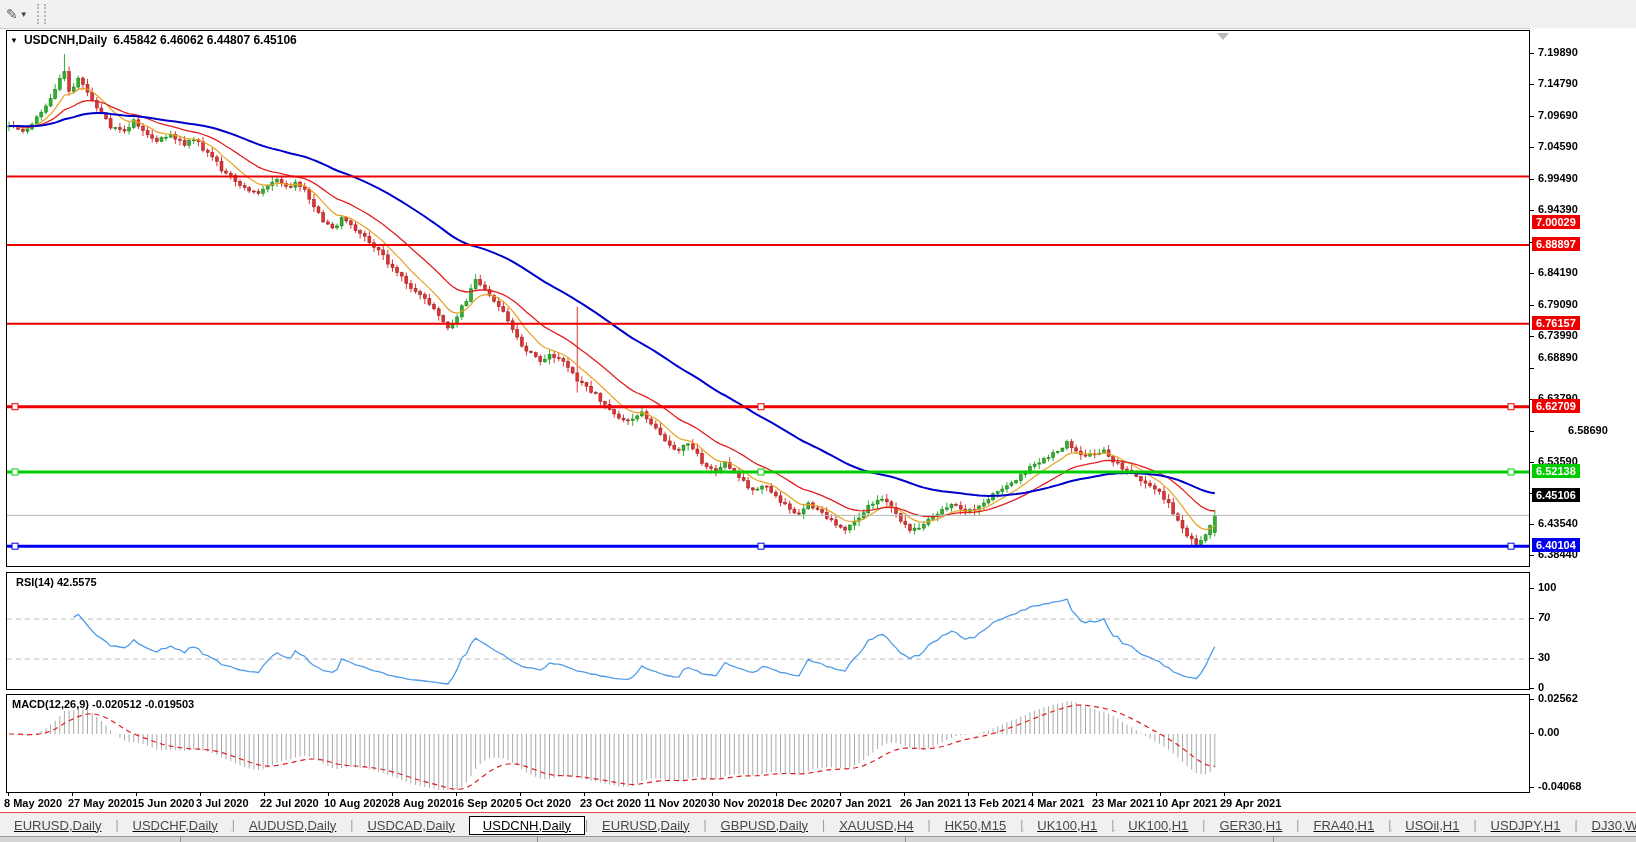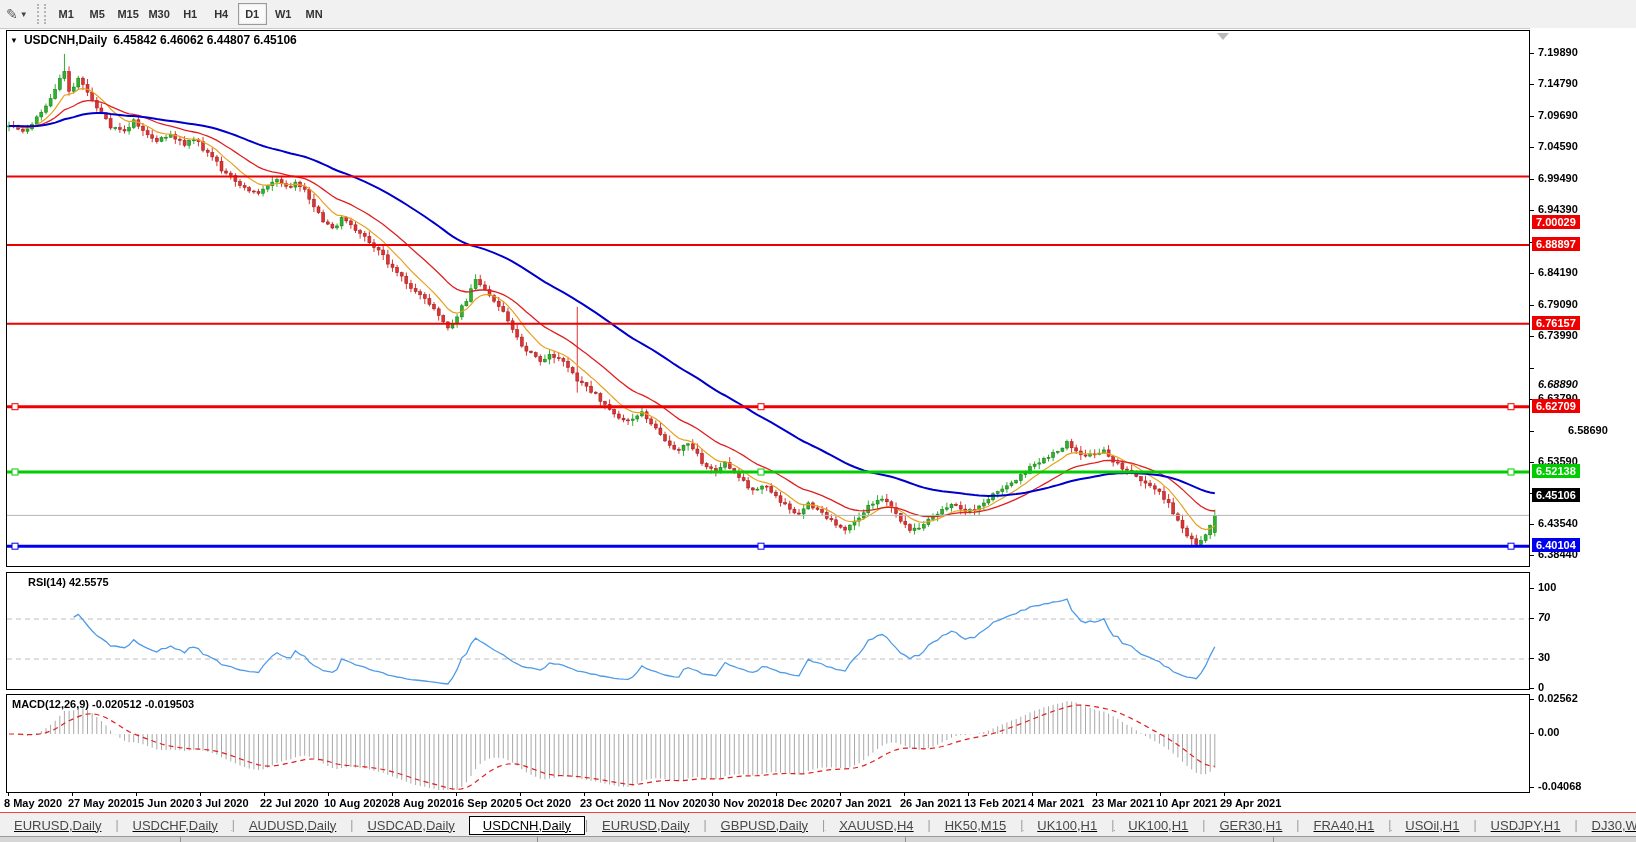--- a/index.html
+++ b/index.html
@@ -43,31 +43,20 @@
 </style>
 </head>
 <body>
 
 <div id="app">
 
   <div id="toolbar">
     <span class="tb-icon">✎</span>
     <span class="tb-caret">▼</span>
     <span class="tb-handle"></span>
-    <div id="tf-buttons" style="display:flex;">
-        <div class="tf-btn">M1</div>
-        <div class="tf-btn">M5</div>
-        <div class="tf-btn">M15</div>
-        <div class="tf-btn">M30</div>
-        <div class="tf-btn">H1</div>
-        <div class="tf-btn">H4</div>
-        <div class="tf-btn active">D1</div>
-        <div class="tf-btn">W1</div>
-        <div class="tf-btn">MN</div>
-      </div>
   </div>
 
   <div id="chart-header">
     <span class="hdr-caret">▼</span>
     <span>USDCNH,Daily</span>
     <span>6.45842 6.46062 6.44807 6.45106</span>
   </div>
 
   <div class="pane" id="price-pane" style="left:6px;top:30px;width:1524px;height:537px;">
     <svg id="price-svg" width="1522" height="535">
@@ -611,21 +600,21 @@
         <rect x="751" y="438" width="6" height="6" fill="#fff" stroke="#00cc00" stroke-width="1"></rect>
         <rect x="1501" y="438" width="6" height="6" fill="#fff" stroke="#00cc00" stroke-width="1"></rect>
         <line x1="0" y1="515.2" x2="1522" y2="515.2" stroke="#0000ee" stroke-width="3"></line>
         <rect x="5" y="512.2" width="6" height="6" fill="#fff" stroke="#0000ee" stroke-width="1"></rect>
         <rect x="751" y="512.2" width="6" height="6" fill="#fff" stroke="#0000ee" stroke-width="1"></rect>
         <rect x="1501" y="512.2" width="6" height="6" fill="#fff" stroke="#0000ee" stroke-width="1"></rect>
         <polygon points="1210,2 1222,2 1216,9" fill="#b9b9b9"></polygon>
       </svg>
   </div>
 
-  <div class="ind-label" style="left:28px;top:576px;">RSI(14) 42.5575</div>
+  <div class="ind-label" style="left:16px;top:576px;">RSI(14) 42.5575</div>
   <div class="pane" id="rsi-pane" style="left:6px;top:572px;width:1524px;height:118px;">
     <svg id="rsi-svg" width="1522" height="116">
         <line x1="0" y1="46" x2="1522" y2="46" stroke="#bdbdbd" stroke-width="1" stroke-dasharray="5 4"></line>
         <line x1="0" y1="86" x2="1522" y2="86" stroke="#bdbdbd" stroke-width="1" stroke-dasharray="5 4"></line>
         <path d="M66.7 44.1 L71.3 41.4 L75.9 46.7 L80.5 52.5 L85.2 58.0 L89.8 62.6 L94.4 65.4 L99.0 68.6 L103.6 73.2 L108.3 73.0 L112.9 74.0 L117.5 74.7 L122.1 72.1 L126.7 66.7 L131.4 70.6 L136.0 73.1 L140.6 75.4 L145.2 77.3 L149.8 79.0 L154.5 75.6 L159.1 75.3 L163.7 72.9 L168.3 75.9 L172.9 76.8 L177.6 79.8 L182.2 74.8 L186.8 74.2 L191.4 75.6 L196.0 81.3 L200.7 82.6 L205.3 85.2 L209.9 87.4 L214.5 91.7 L219.1 92.6 L223.8 93.5 L228.4 95.7 L233.0 97.0 L237.6 97.7 L242.2 98.7 L246.9 98.9 L251.5 99.5 L256.1 92.9 L260.7 87.9 L265.3 82.9 L270.0 79.7 L274.6 82.5 L279.2 84.4 L283.8 84.9 L288.4 77.8 L293.1 81.4 L297.7 83.2 L302.3 89.0 L306.9 92.5 L311.5 94.7 L316.2 97.7 L320.8 98.3 L325.4 99.4 L330.0 96.6 L334.6 86.1 L339.3 87.7 L343.9 89.5 L348.5 91.9 L353.1 92.9 L357.7 94.1 L362.4 96.3 L367.0 97.8 L371.6 98.6 L376.2 99.9 L380.8 102.2 L385.5 102.9 L390.1 104.0 L394.7 104.6 L399.3 105.8 L403.9 106.6 L408.6 107.0 L413.2 107.5 L417.8 108.0 L422.4 108.7 L427.0 109.2 L431.7 109.9 L436.3 110.5 L440.9 111.0 L445.5 105.0 L450.1 96.4 L454.8 84.8 L459.4 80.9 L464.0 70.9 L468.6 65.1 L473.2 68.2 L477.9 70.9 L482.5 74.0 L487.1 77.0 L491.7 79.5 L496.3 81.8 L501.0 85.4 L505.6 88.5 L510.2 90.8 L514.8 93.3 L519.4 94.5 L524.1 94.9 L528.7 95.9 L533.3 97.1 L537.9 94.5 L542.5 89.9 L547.2 91.0 L551.8 91.2 L556.4 92.3 L561.0 94.4 L565.6 96.0 L570.3 98.2 L574.9 98.7 L579.5 99.6 L584.1 101.0 L588.7 101.3 L593.4 103.0 L598.0 103.5 L602.6 104.4 L607.2 105.3 L611.8 105.9 L616.5 106.2 L621.1 106.3 L625.7 104.0 L630.3 99.1 L634.9 92.9 L639.6 95.7 L644.2 97.4 L648.8 98.7 L653.4 100.5 L658.0 102.0 L662.7 103.0 L667.3 103.8 L671.9 104.1 L676.5 96.5 L681.1 94.6 L685.8 96.5 L690.4 97.9 L695.0 100.8 L699.6 101.5 L704.2 102.0 L708.9 102.8 L713.5 96.1 L718.1 89.5 L722.7 92.1 L727.3 93.6 L732.0 95.5 L736.6 96.5 L741.2 98.7 L745.8 99.3 L750.4 97.9 L755.1 93.6 L759.7 93.8 L764.3 96.0 L768.9 97.3 L773.5 99.5 L778.2 99.9 L782.8 101.4 L787.4 102.4 L792.0 102.7 L796.6 94.5 L801.3 86.2 L805.9 88.8 L810.5 89.6 L815.1 91.0 L819.7 93.7 L824.4 94.3 L829.0 96.3 L833.6 97.1 L838.2 98.1 L842.8 90.6 L847.5 85.0 L852.1 80.9 L856.7 74.8 L861.3 67.1 L865.9 65.9 L870.6 62.5 L875.2 61.5 L879.8 64.4 L884.4 70.1 L889.0 74.9 L893.7 80.2 L898.3 82.4 L902.9 85.7 L907.5 82.7 L912.1 82.6 L916.8 78.4 L921.4 72.2 L926.0 69.1 L930.6 67.1 L935.2 62.5 L939.9 61.1 L944.5 58.1 L949.1 59.5 L953.7 63.6 L958.3 66.3 L963.0 64.3 L967.6 64.6 L972.2 60.2 L976.8 57.2 L981.4 54.1 L986.1 49.2 L990.7 47.7 L995.3 45.8 L999.9 43.7 L1004.5 41.9 L1009.2 40.6 L1013.8 37.4 L1018.4 36.8 L1023.0 33.9 L1027.6 32.9 L1032.3 32.5 L1036.9 30.8 L1041.5 30.5 L1046.1 29.0 L1050.7 28.6 L1055.4 27.7 L1060.0 26.1 L1064.6 37.1 L1069.2 42.2 L1073.8 47.9 L1078.5 49.7 L1083.1 48.0 L1087.7 49.1 L1092.3 47.9 L1096.9 45.6 L1101.6 55.6 L1106.2 62.8 L1110.8 63.7 L1115.4 70.4 L1120.0 71.5 L1124.7 73.2 L1129.3 77.6 L1133.9 81.1 L1138.5 82.8 L1143.1 84.7 L1147.8 87.0 L1152.4 88.6 L1157.0 93.0 L1161.6 94.6 L1166.2 98.8 L1170.9 100.6 L1175.5 102.6 L1180.1 104.2 L1184.7 104.7 L1189.3 105.7 L1194.0 100.1 L1198.6 92.7 L1203.2 82.6 L1207.8 73.7" fill="none" stroke="#4f9be8" stroke-width="1.3"></path>
       </svg>
   </div>
 
   <div class="ind-label" style="left:12px;top:698px;">MACD(12,26,9) -0.020512 -0.019503</div>
   <div class="pane" id="macd-pane" style="left:6px;top:694px;width:1524px;height:99px;">
@@ -650,21 +639,21 @@
       <div class="ticklabel" style="top: 175.246px;">6.94390</div>
       <div class="tickmark" style="top: 213.717px;"></div>
       <div class="ticklabel" style="top: 206.717px;">6.89290</div>
       <div class="tickmark" style="top: 245.187px;"></div>
       <div class="ticklabel" style="top: 238.187px;">6.84190</div>
       <div class="tickmark" style="top: 276.658px;"></div>
       <div class="ticklabel" style="top: 269.658px;">6.79090</div>
       <div class="tickmark" style="top: 308.129px;"></div>
       <div class="ticklabel" style="top: 301.129px;">6.73990</div>
       <div class="tickmark" style="top: 339.599px;"></div>
-      <div class="ticklabel" style="top: 350px; font-style: italic;">6.68890</div>
+      <div class="ticklabel" style="top: 323px;">6.68890</div>
       <div class="tickmark" style="top: 371.07px;"></div>
       <div class="ticklabel" style="top: 364.07px;">6.63790</div>
       <div class="tickmark" style="top: 402.54px;"></div>
       <div class="ticklabel" style="top: 395.54px; padding-left: 30px;">6.58690</div>
       <div class="tickmark" style="top: 434.011px;"></div>
       <div class="ticklabel" style="top: 427.011px;">6.53590</div>
       <div class="tickmark" style="top: 465.482px;"></div>
       <div class="ticklabel" style="top: 458.482px;">6.48490</div>
       <div class="tickmark" style="top: 496.027px;"></div>
       <div class="ticklabel" style="top: 489.027px;">6.43540</div>

